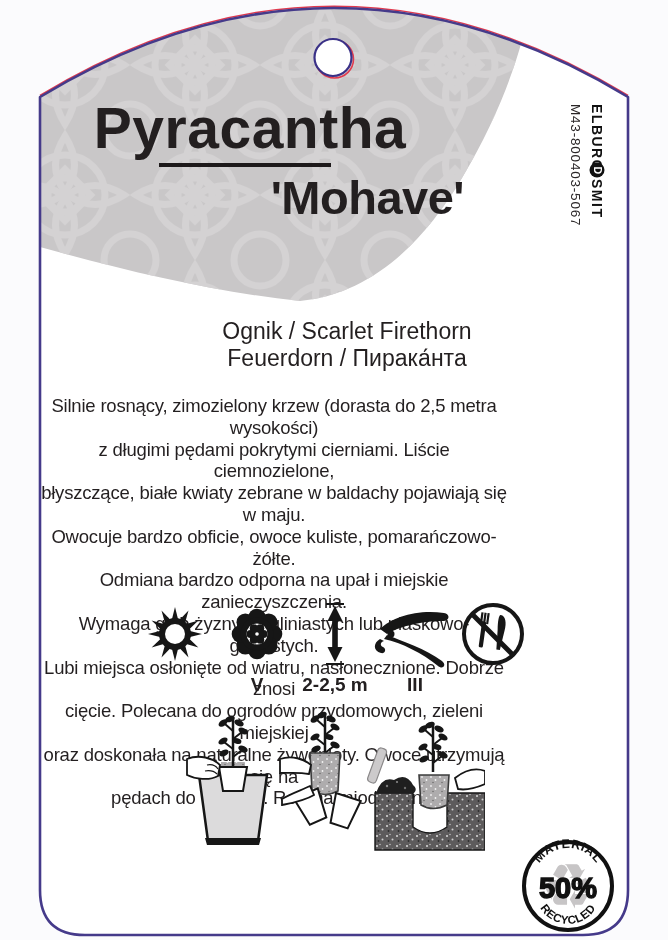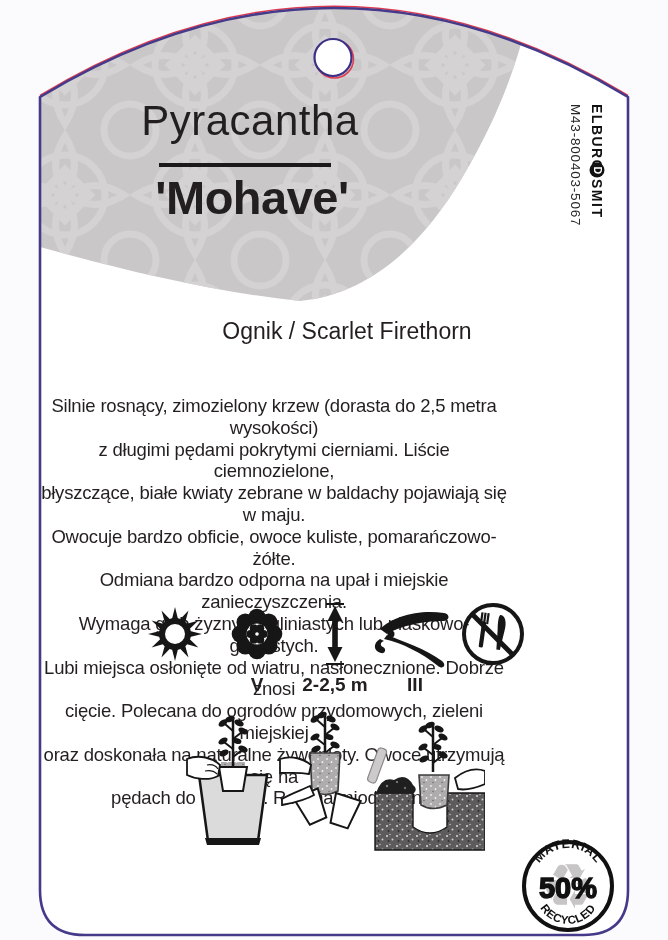--- a/index.html
+++ b/index.html
@@ -1,23 +1,23 @@
 <!DOCTYPE html>
 <html><head>
 <meta charset="utf-8">
 <style>
   html,body{margin:0;padding:0;background:#fbfbfd;}
   .canvas{position:relative;width:668px;height:940px;overflow:hidden;
           font-family:"Liberation Sans","DejaVu Sans",sans-serif;color:#231f20;}
   .tag-svg{position:absolute;left:0;top:0;}
   .abs{position:absolute;}
   .title-block{left:40px;top:98px;width:420px;text-align:center;}
-  .botanical{font-size:42px;font-weight:400;letter-spacing:.5px;line-height:1.08;}
+  .botanical{font-size:57px;font-weight:700;letter-spacing:.5px;line-height:1.08;}
   .divider{left:159px;top:163px;width:172px;height:3.5px;background:#1d191a;}
-  .cultivar{left:40px;top:170px;width:424px;text-align:center;font-size:47px;font-weight:700;letter-spacing:-0.5px;}
+  .cultivar{left:40px;top:170px;width:424px;text-align:right;font-size:47px;font-weight:700;letter-spacing:-0.5px;}
   .common-names{left:53px;top:318px;width:588px;text-align:center;font-size:23px;line-height:27px;}
   .description{left:40px;top:395px;width:468px;text-align:center;font-size:18.5px;line-height:21.8px;
                letter-spacing:-0.2px;white-space:pre-line;}
   .care-label{top:674px;font-size:19px;font-weight:700;transform:translateX(-50%);white-space:nowrap;}
   .ico-svg{position:absolute;left:140px;top:601px;}
   .illus-svg{position:absolute;left:185px;top:703px;}
   .badge-svg{position:absolute;left:520px;top:838px;}
   .brand-svg{position:absolute;left:560px;top:95px;}
 </style>
 </head>
@@ -101,20 +101,21 @@
   </svg>
 
   <div class="abs title-block">
     <span class="botanical">Pyracantha</span>
   </div>
   <div class="abs divider"></div>
   <div class="abs cultivar">'Mohave'</div>
 
   <div class="abs common-names">
     <div>Ognik / Scarlet Firethorn</div>
+    <div>Feuerdorn / Пирака́нта</div>
   </div>
 
   <div class="abs description">Silnie rosnący, zimozielony krzew (dorasta do 2,5 metra wysokości)
 z długimi pędami pokrytymi cierniami. Liście ciemnozielone,
 błyszczące, białe kwiaty zebrane w baldachy pojawiają się w maju.
 Owocuje bardzo obficie, owoce kuliste, pomarańczowo-żółte.
 Odmiana bardzo odporna na upał i miejskie zanieczyszczenia.
 Wymaga gleb żyznych, gliniastych lub piaskowo-gliniastych.
 Lubi miejsca osłonięte od wiatru, nasłonecznione. Dobrze znosi
 cięcie. Polecana do ogrodów przydomowych, zieleni miejskiej

